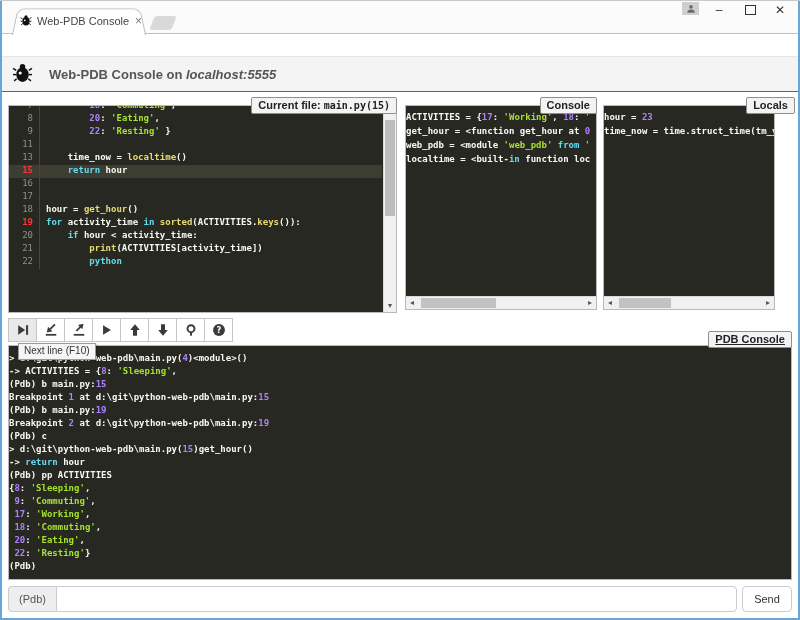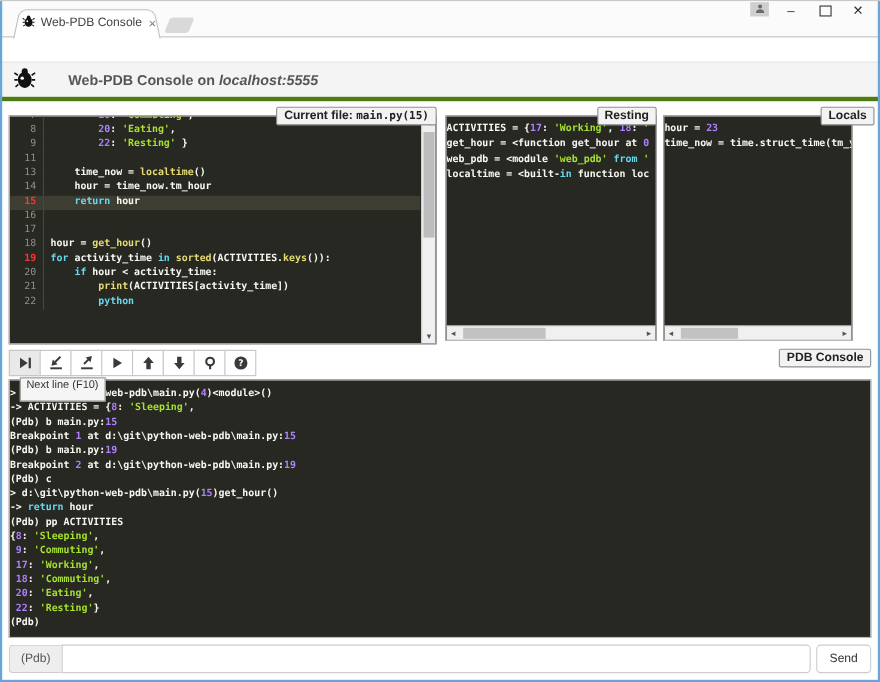--- a/index.html
+++ b/index.html
@@ -36,21 +36,21 @@
        display:flex;align-items:center;justify-content:center;margin:0 6px 0 7px;flex:none;font-style:italic;
        font-family:"Liberation Serif",serif;}
   .url{font-size:11.5px;color:#333;white-space:nowrap;}
   .url .port{color:#999;}
   .addr-spacer{flex:1;}
   .star{font-size:12px;color:#767676;margin-right:6px;}
   .menu-dots{position:absolute;left:781px;top:37px;font-size:12px;color:#5f6368;letter-spacing:0;}
 
   
   .pageheader{position:absolute;left:0;top:56px;right:0;height:36px;background:#f4f4f4;
-       border-top:1px solid #e6e6e6;border-bottom:4px solid #4d7c0f;display:flex;align-items:center;box-sizing:border-box;gap:13px;}
+       border-top:1px solid #e6e6e6;border-bottom:1px solid #4d7c0f;display:flex;align-items:center;box-sizing:border-box;}
   .pageheader .bug{margin-left:12px;flex:none;}
   .page-title{margin-left:16px;font-size:13px;font-weight:bold;color:#555;}
   .page-title .host{font-style:italic;}
 
   
   .panel{position:absolute;background:#272822;border:1px solid #b9b9b9;box-sizing:border-box;overflow:hidden;}
   .badge{position:absolute;background:#f3f3f3;border:1px solid #8f8f8f;border-radius:2px;z-index:5;
        font-size:11px;font-weight:bold;color:#222;padding:1px 6px 2px;white-space:nowrap;}
   .badge .mono{font-family:"DejaVu Sans Mono",monospace;font-weight:bold;font-size:10px;}
 
@@ -83,21 +83,21 @@
   .hscroll .arr.right{right:0;}
   .hscroll .thumb{position:absolute;top:1px;bottom:1px;left:15px;background:#c2c2c2;}
 
   
   .dbg-toolbar{position:absolute;left:8px;top:318px;display:flex;}
   .tbtn{width:29px;height:24px;background:#fff;border:1px solid #c5c5c5;margin-left:-1px;
         display:inline-flex;align-items:center;justify-content:center;padding:0;box-sizing:border-box;}
   .tbtn:first-child{margin-left:0;background:#e9e9e9;}
   .tbtn svg{display:block;}
   .tooltip{position:absolute;left:18px;top:343px;background:#f5f5f5;border:1px solid #9a9a9a;
-        font-size:10px;color:#333;padding:1px 5px 8px;z-index:9;box-shadow:1px 1px 2px rgba(0,0,0,.25);white-space:nowrap;}
+        font-size:10px;color:#333;padding:1px 5px 3px;z-index:9;box-shadow:1px 1px 2px rgba(0,0,0,.25);white-space:nowrap;}
 
   
   .inputrow{position:absolute;left:8px;top:586px;width:784px;height:26px;display:flex;align-items:stretch;}
   .addon{width:48px;background:#eee;border:1px solid #ccc;border-right:none;border-radius:4px 0 0 4px;
         font-size:11px;color:#555;display:flex;align-items:center;justify-content:center;box-sizing:border-box;}
   .cmd-input{flex:1;border:1px solid #ccc;border-radius:0 4px 4px 0;font-size:11px;padding:0 6px;outline:none;
         font-family:"DejaVu Sans Mono",monospace;box-sizing:border-box;}
   .send-btn{width:50px;margin-left:5px;background:#fff;border:1px solid #ccc;border-radius:4px;
         font-size:11px;color:#333;box-sizing:border-box;font-family:"Liberation Sans",sans-serif;}
 </style>
@@ -173,32 +173,31 @@
           <ellipse cx="10" cy="12" rx="6" ry="7" fill="#111"></ellipse>
           <circle cx="7.8" cy="10.5" r="1.5" fill="#fff"></circle>
         </svg>
     </span>
     <span class="page-title"><span>Web-PDB Console on</span>&nbsp;<span class="host">localhost:5555</span></span>
   </div>
 
   <div class="badge" style="top:97px;right:403px;">
     <span>Current file:</span> <span class="mono">main.py(15)</span>
   </div>
-  <div class="badge" style="top:97px;right:203px;">Resting</div>
+  <div class="badge" style="top:97px;right:203px;">Console</div>
   <div class="badge" style="top:97px;right:5px;">Locals</div>
-  <div class="badge" style="top:317px;right:8px;">PDB Console</div>
+  <div class="badge" style="top:331px;right:8px;text-decoration:underline;">PDB Console</div>
 
   <div class="panel" style="left:8px;top:105px;width:389px;height:208px;">
     <div class="code-lines">
         <div class="cl"><span class="ln">7</span><span><span>        </span><span class="tok-n">18</span><span>: </span><span class="tok-s">'Commuting'</span><span>,</span></span></div>
         <div class="cl"><span class="ln">8</span><span><span>        </span><span class="tok-n">20</span><span>: </span><span class="tok-s">'Eating'</span><span>,</span></span></div>
         <div class="cl"><span class="ln">9</span><span><span>        </span><span class="tok-n">22</span><span>: </span><span class="tok-s">'Resting'</span><span> }</span></span></div>
         <div class="cl"><span class="ln">11</span><span></span></div>
         <div class="cl"><span class="ln">13</span><span><span>    time_now = </span><span class="tok-f">localtime</span><span>()</span></span></div>
-        <div class="cl"><span class="ln">14</span><span><span>    hour = time_now.tm_hour</span></span></div>
         <div class="cl cur"><span class="ln red">15</span><span><span>    </span><span class="tok-k">return</span><span> hour</span></span></div>
         <div class="cl"><span class="ln">16</span><span></span></div>
         <div class="cl"><span class="ln">17</span><span></span></div>
         <div class="cl"><span class="ln">18</span><span><span>hour = </span><span class="tok-f">get_hour</span><span>()</span></span></div>
         <div class="cl"><span class="ln red">19</span><span><span class="tok-k">for</span><span> activity_time </span><span class="tok-k">in</span><span> </span><span class="tok-f">sorted</span><span>(ACTIVITIES.</span><span class="tok-f">keys</span><span>()):</span></span></div>
         <div class="cl"><span class="ln">20</span><span><span>    </span><span class="tok-k">if</span><span> hour &lt; activity_time:</span></span></div>
         <div class="cl"><span class="ln">21</span><span><span>        </span><span class="tok-f">print</span><span>(ACTIVITIES[activity_time])</span></span></div>
         <div class="cl"><span class="ln">22</span><span><span>        </span><span class="tok-k">python</span></span></div>
       </div>
     <div class="vscroll">

